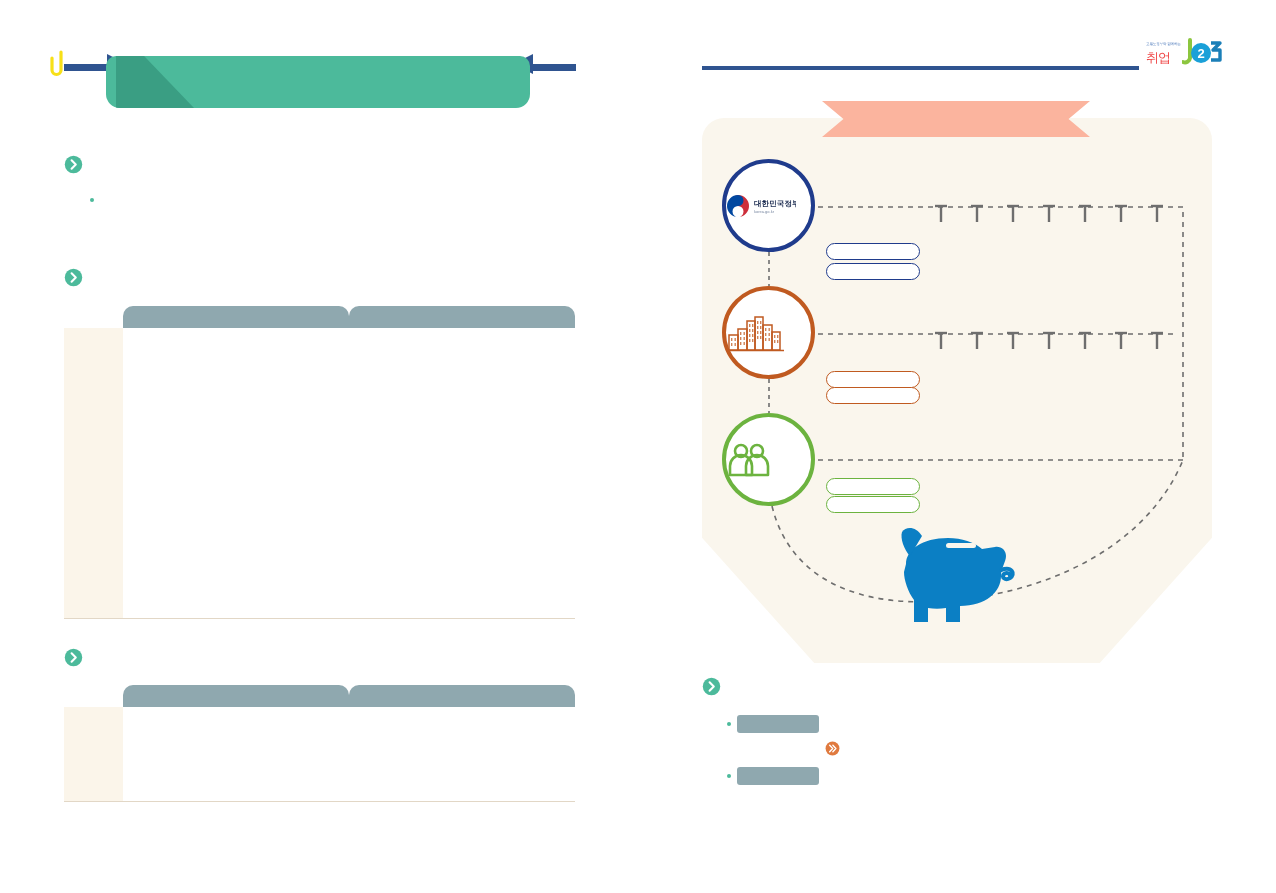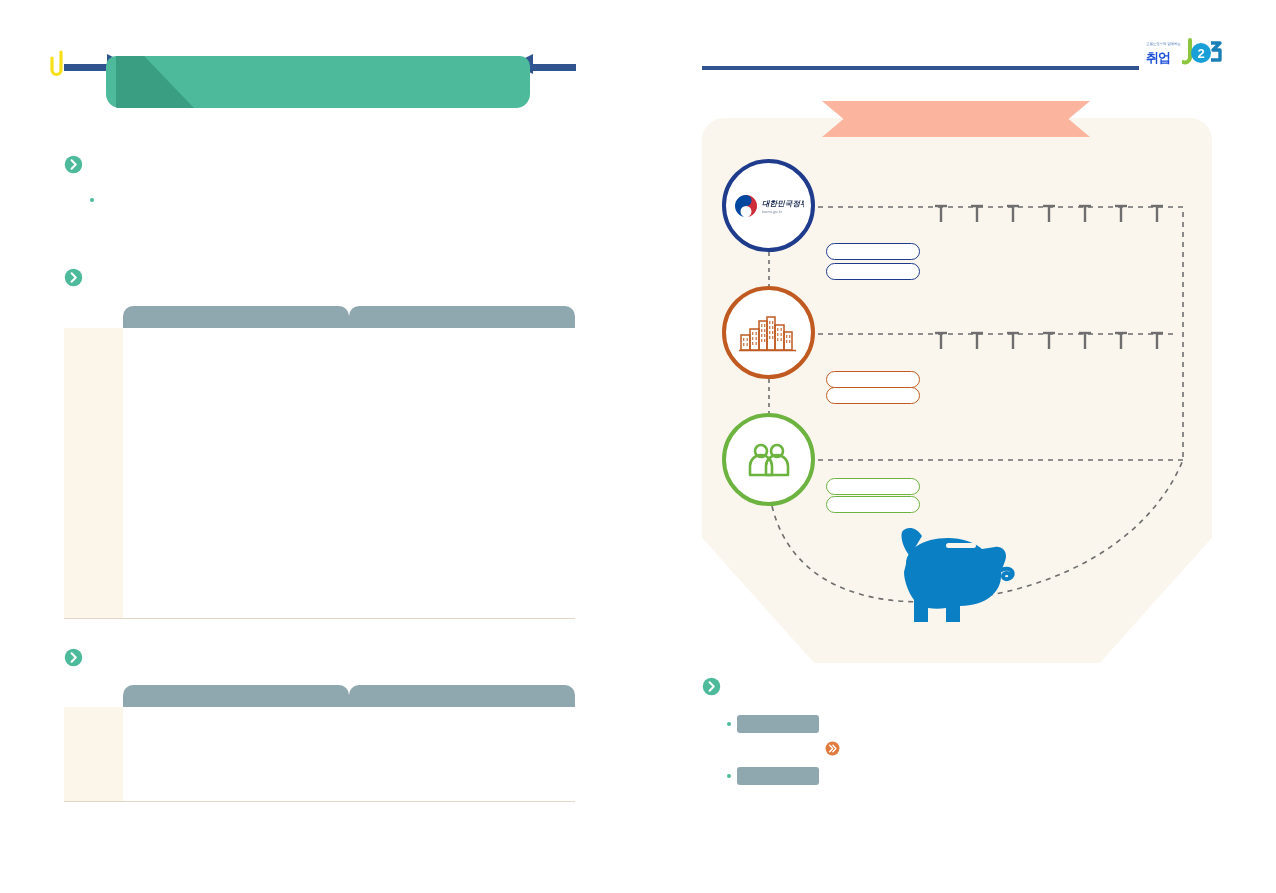--- a/index.html
+++ b/index.html
@@ -101,21 +101,21 @@
     background: #2f5490;
   }
   .logo { position: absolute; left: 1146px; top: 40px; width: 70px; height: 34px; }
   .logo-ko-small {
     position: absolute; left: 0; top: 2px; width: 30px;
     font-size: 3.6px; color: #3f6fb5; letter-spacing: -.2px; white-space: nowrap;
     transform: scale(1.0); transform-origin: left top;
   }
   .logo-ko {
     position: absolute; left: 0; top: 9px;
-    font-size: 13px; font-weight: bold; color: #1d4ed8; letter-spacing: -1px;
+    font-size: 13px; font-weight: normal; color: #ef4444; letter-spacing: -1px;
   }
   .logo-mark { position: absolute; left: 36px; top: -2px; }
 
   
   .panel {
     position: absolute; left: 702px; top: 118px;
     width: 510px; height: 545px;
     background: #faf6ed;
     border-radius: 22px 22px 0 0;
     clip-path: polygon(
@@ -130,21 +130,21 @@
     display: flex; align-items: center; justify-content: center;
     color: #ffffff; font-size: 14px; font-weight: bold;
   }
 
   .node { position: absolute; border-radius: 50%; background: #ffffff; }
   .node-gov  { left: 722px; top: 159px; width: 93px; height: 93px; border: 4px solid #1f3b8c; }
   .node-corp { left: 722px; top: 286px; width: 93px; height: 93px; border: 4px solid #c05a20; }
   .node-ppl  { left: 722px; top: 413px; width: 93px; height: 93px; border: 4px solid #6cb33f; }
   .node-inner {
     width: 100%; height: 100%;
-    display: flex; align-items: center; justify-content: center; flex-direction: column; font-style: italic;
+    display: flex; align-items: flex-start; justify-content: center; flex-direction: column;
   }
 
   .pillbox { position: absolute; width: 94px; height: 17px; background: #ffffff;
              border-radius: 9px; display: flex; align-items: center; justify-content: center;
              font-size: 9px; font-weight: bold; }
   .pb-blue   { border: 1.6px solid #1f3b8c; color: #1f3b8c; }
   .pb-orange { border: 1.6px solid #c05a20; color: #c05a20; }
   .pb-green  { border: 1.6px solid #6cb33f; color: #6cb33f; }
 
   .node-label {

